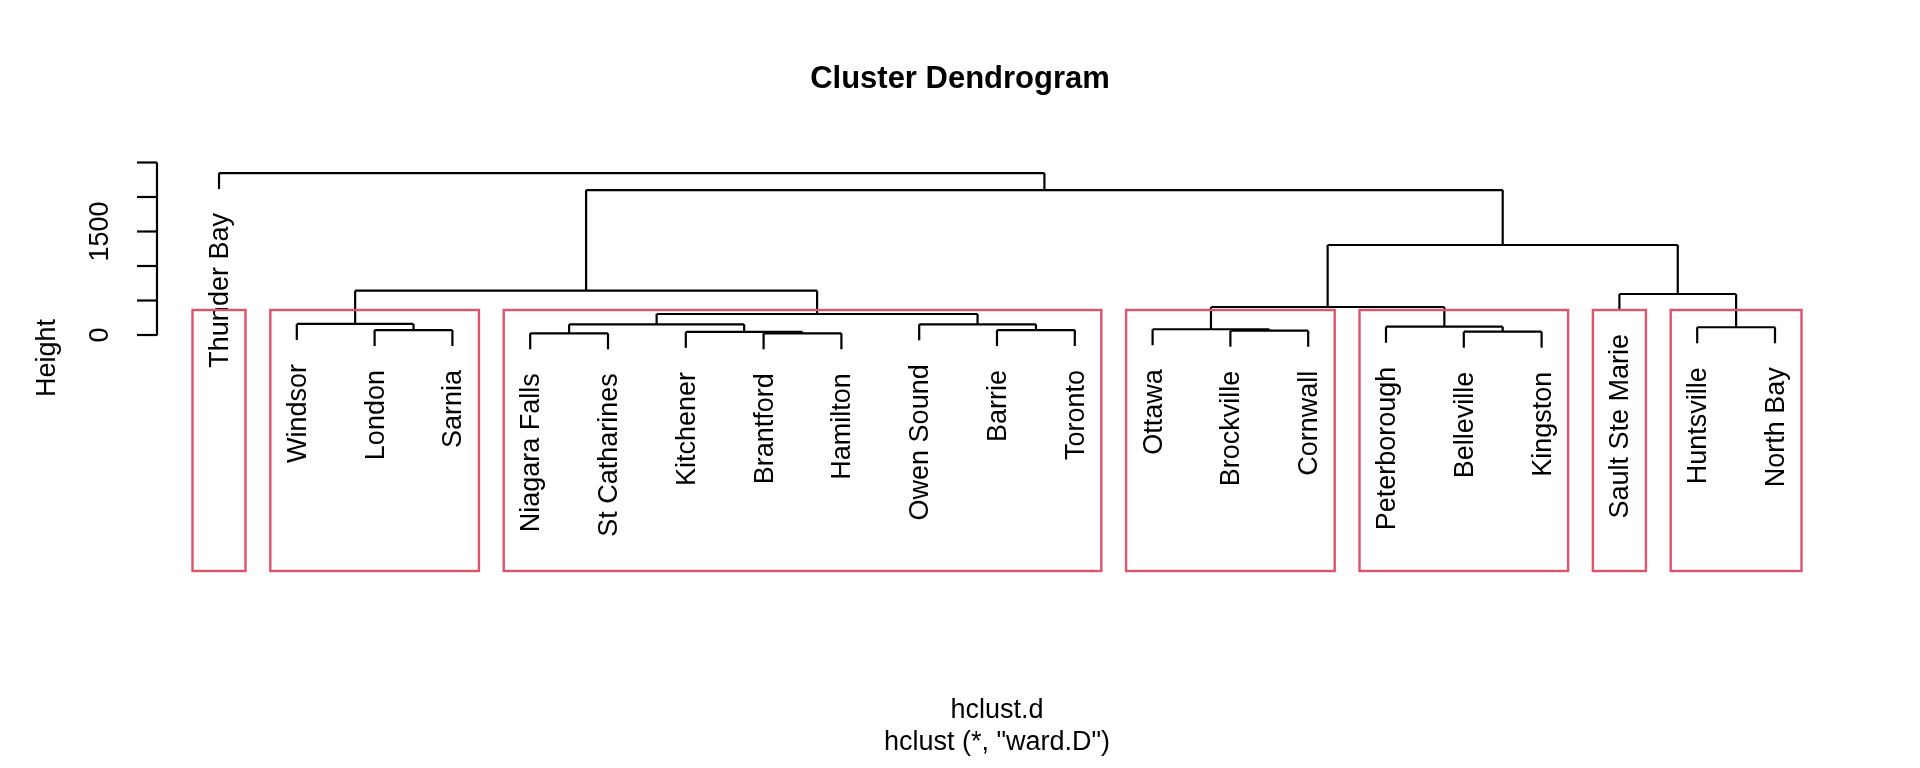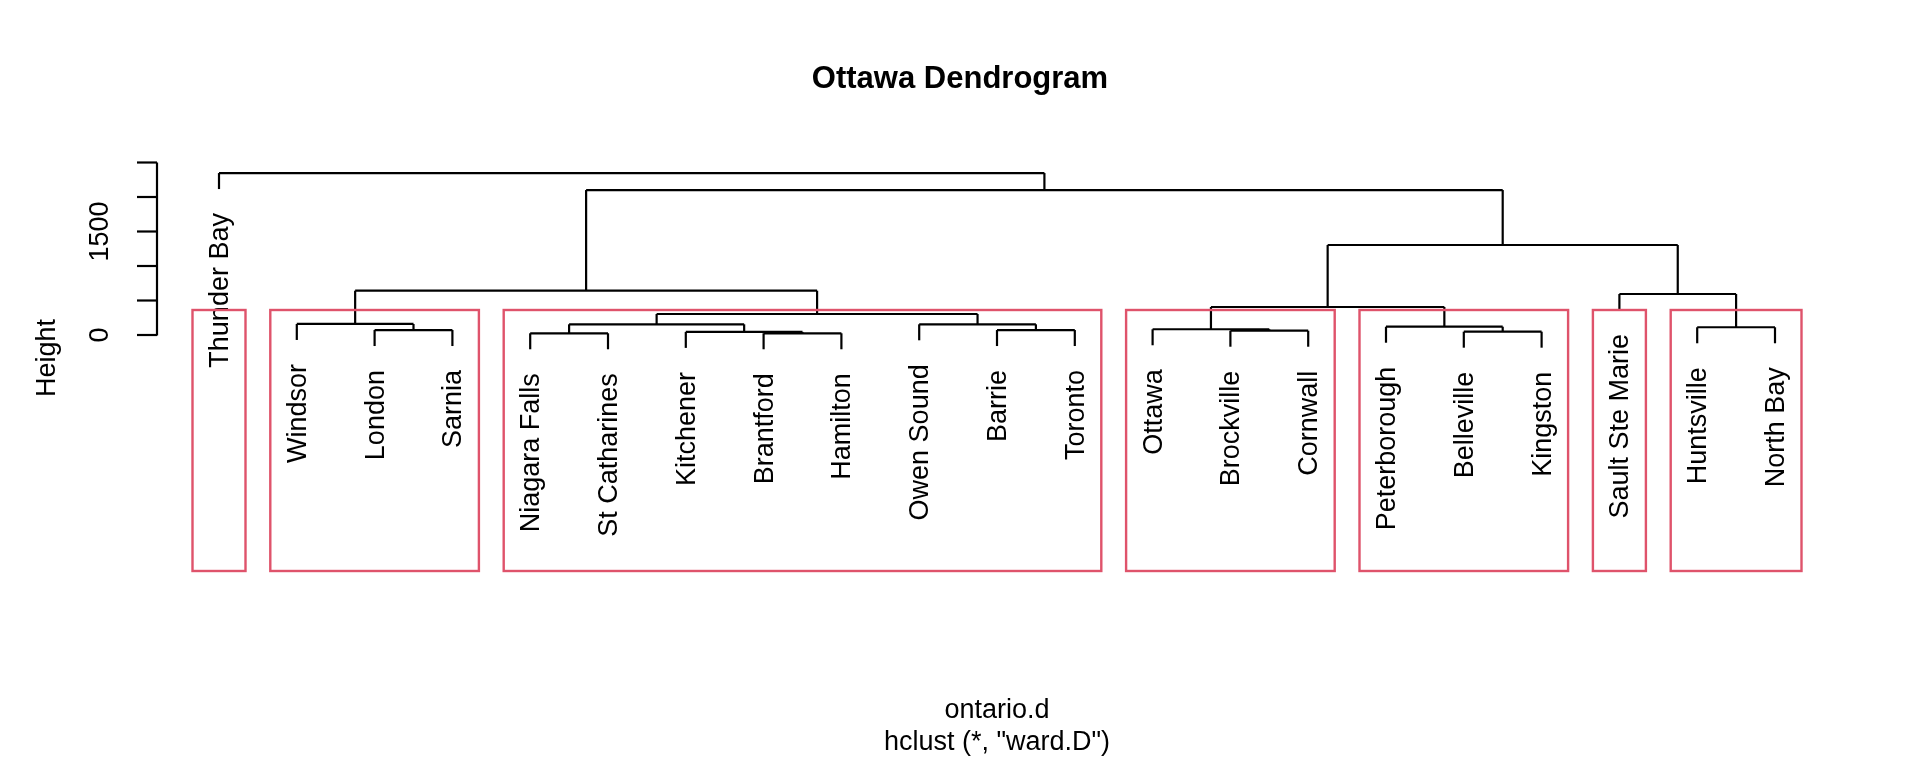--- a/index.html
+++ b/index.html
@@ -34,21 +34,21 @@
     position: absolute;
     left: 997px; top: 726px;
     transform: translateX(-50%);
     font-size: 27px; color: #000; white-space: nowrap;
   }
 </style>
 </head>
 <body>
 
 <div id="plot-area">
-  <div class="chart-title">Ottawa Dendrogram</div>
+  <div class="chart-title">Cluster Dendrogram</div>
   <div class="y-axis-label">Height</div>
   <svg id="dendro-svg" width="1920" height="768" viewBox="0 0 1920 768" aria-label="cluster dendrogram">
       <line x1="157" y1="162.49999999999997" x2="157" y2="335.5" stroke="#000000" stroke-width="2.2"></line>
       <line x1="137" y1="335" x2="157" y2="335" stroke="#000000" stroke-width="2.2"></line>
       <text x="108" y="335" text-anchor="middle" font-size="27" font-family="&quot;Liberation Sans&quot;, sans-serif" fill="#000" transform="rotate(-90 108 335)">0</text>
       <line x1="137" y1="300.5" x2="157" y2="300.5" stroke="#000000" stroke-width="2.2"></line>
       <line x1="137" y1="266" x2="157" y2="266" stroke="#000000" stroke-width="2.2"></line>
       <line x1="137" y1="231.5" x2="157" y2="231.5" stroke="#000000" stroke-width="2.2"></line>
       <text x="108" y="231.5" text-anchor="middle" font-size="27" font-family="&quot;Liberation Sans&quot;, sans-serif" fill="#000" transform="rotate(-90 108 231.5)">1500</text>
       <line x1="137" y1="197" x2="157" y2="197" stroke="#000000" stroke-width="2.2"></line>
@@ -135,15 +135,15 @@
       <text x="1706.2" y="367.272" text-anchor="end" font-size="27" font-family="&quot;Liberation Sans&quot;, sans-serif" fill="#000" transform="rotate(-90 1706.2 367.272)">Huntsville</text>
       <text x="1784" y="367.272" text-anchor="end" font-size="27" font-family="&quot;Liberation Sans&quot;, sans-serif" fill="#000" transform="rotate(-90 1784 367.272)">North Bay</text>
       <rect x="192.5" y="310" width="53" height="261" fill="none" stroke="#DF536B" stroke-width="2.4"></rect>
       <rect x="270.3" y="310" width="208.59999999999997" height="261" fill="none" stroke="#DF536B" stroke-width="2.4"></rect>
       <rect x="503.70000000000005" y="310" width="597.5999999999999" height="261" fill="none" stroke="#DF536B" stroke-width="2.4"></rect>
       <rect x="1126.1" y="310" width="208.60000000000014" height="261" fill="none" stroke="#DF536B" stroke-width="2.4"></rect>
       <rect x="1359.5" y="310" width="208.5999999999999" height="261" fill="none" stroke="#DF536B" stroke-width="2.4"></rect>
       <rect x="1592.8999999999999" y="310" width="53" height="261" fill="none" stroke="#DF536B" stroke-width="2.4"></rect>
       <rect x="1670.7" y="310" width="130.79999999999995" height="261" fill="none" stroke="#DF536B" stroke-width="2.4"></rect>
     </svg>
-  <div class="x-caption-1">ontario.d</div>
+  <div class="x-caption-1">hclust.d</div>
   <div class="x-caption-2">hclust (*, "ward.D")</div>
 </div>
 
 </body></html>

